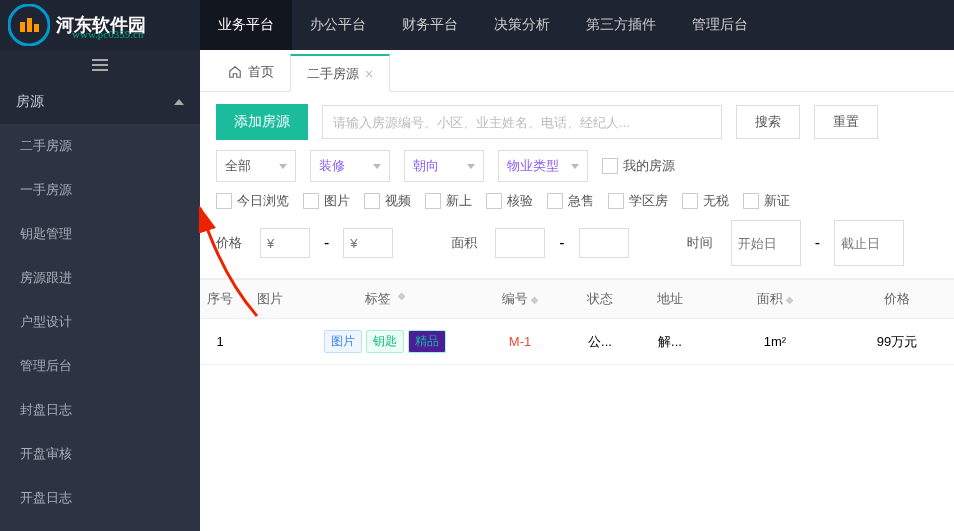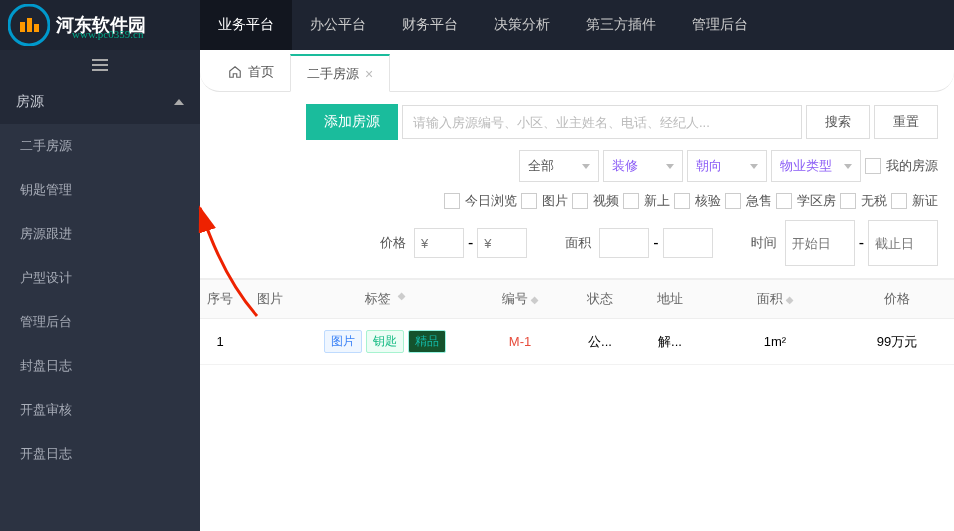--- a/index.html
+++ b/index.html
@@ -19,28 +19,28 @@
     .sidebar { width: 200px; background: #2c3342; color: #c8ccd4; }
     .sidebar-hamburger { height: 30px; display: flex; align-items: center; justify-content: center; cursor: pointer; background: #232937;}
     .hamburger-icon { width: 16px; height: 12px; display: flex; flex-direction: column; justify-content: space-between; }
     .hamburger-icon span { height: 2px; background: #aaa; display: block; }
     .sidebar-group { height: 44px; display: flex; align-items: center; justify-content: space-between; padding: 0 16px; font-size: 14px; cursor: pointer; background: #232937; }
     .chevron-up { width: 0; height: 0; border-left: 5px solid transparent; border-right: 5px solid transparent; border-bottom: 6px solid #aaa; }
     .sidebar-item { height: 44px; display: flex; align-items: center; padding-left: 20px; font-size: 13px; color: #a8adb8; cursor: pointer; }
     
     .content { flex: 1; background: #fff; display: flex; flex-direction: column; }
     
-    .tabs { height: 42px; border-bottom: 1px solid #e4e4e4; display: flex; align-items: flex-end; padding-left: 12px; border-radius: 20px; }
+    .tabs { height: 42px; border-bottom: 1px solid #e4e4e4; display: flex; align-items: flex-end; padding-left: 12px; }
     .tab { height: 38px; padding: 0 16px; display: flex; align-items: center; font-size: 13px; color: #555; cursor: pointer; gap: 6px; }
     .tab.active { border: 1px solid #e4e4e4; border-bottom: 1px solid #fff; border-top: 2px solid #1abc9c; margin-bottom: -1px; background: #fff; }
     .close-x { color: #bbb; font-size: 14px; cursor: pointer; }
     .home-icon { width: 14px; height: 14px; }
     
     .toolbar { padding: 12px 16px; display: flex; flex-direction: column; gap: 10px; border-bottom: 1px solid #eee; }
-    .toolbar-row { display: flex; align-items: center; gap: 4px; justify-content: flex-end; }
+    .toolbar-row { display: flex; align-items: center; gap: 14px; }
     .btn-primary { background: #1abc9c; color: #fff; border: none; height: 36px; padding: 0 18px; font-size: 14px; cursor: pointer; }
     .btn { background: #fff; border: 1px solid #ddd; height: 34px; padding: 0 18px; font-size: 13px; cursor: pointer; color: #555; }
     .search-input { flex: 1; max-width: 400px; height: 34px; border: 1px solid #ddd; padding: 0 10px; font-size: 13px; color: #333; }
     .search-input::placeholder { color: #bbb; }
     .select { height: 32px; border: 1px solid #ddd; padding: 0 8px; display: flex; align-items: center; justify-content: space-between; font-size: 13px; color: #555; cursor: pointer; background: #fff; min-width: 80px; gap: 12px; }
     .select.ph { color: #8b5cf6; }
     .caret-down { width: 0; height: 0; border-left: 4px solid transparent; border-right: 4px solid transparent; border-top: 5px solid #bbb; }
     .checkbox { width: 16px; height: 16px; border: 1px solid #ccc; display: inline-block; cursor: pointer; flex-shrink: 0; }
     .check-label { font-size: 13px; color: #555; display: flex; align-items: center; gap: 5px; cursor: pointer; }
     .price-input { width: 50px; height: 30px; border: 1px solid #ddd; padding: 0 6px; color: #bbb; font-size: 13px; }
@@ -55,21 +55,21 @@
     .col-img { width: 60px; }
     .col-tags { width: 170px; display: flex; gap: 4px; justify-content: center; }
     .col-code { width: 100px; color: #e74c3c; }
     .col-status { width: 60px; }
     .col-addr { width: 80px; }
     .col-area { width: 130px; }
     .col-price { width: 114px; }
     .tag { padding: 2px 6px; border-radius: 2px; font-size: 12px; border: 1px solid; }
     .tag-blue { color: #3b82f6; border-color: #bfdbfe; background: #eff6ff; }
     .tag-green { color: #10b981; border-color: #a7f3d0; background: #ecfdf5; }
-    .tag-teal { color: #14b8a6; border-color: #99f6e4; background: #14532d; }
+    .tag-teal { color: #14b8a6; border-color: #99f6e4; background: #4c1d95; }
     .sort-icon { color: #ccc; font-size: 10px; margin-left: 3px; }
     
     .arrow-annot { position: absolute; left: 172px; top: 196px; pointer-events: none; z-index: 10; }
   </style>
 </head>
 <body>
 
 <div class="topnav">
   <div class="logo-area">
     <svg class="logo-circle" viewBox="0 0 42 42">
@@ -97,20 +97,21 @@
           <span></span>
           <span></span>
         </span>
     </div>
     <div class="sidebar-group">
       <span>房源</span>
       <span class="chevron-up"></span>
     </div>
     <div id="sidebar-items">
         <div class="sidebar-item">二手房源</div>
+        <div class="sidebar-item">一手房源</div>
         <div class="sidebar-item">钥匙管理</div>
         <div class="sidebar-item">房源跟进</div>
         <div class="sidebar-item">户型设计</div>
         <div class="sidebar-item">管理后台</div>
         <div class="sidebar-item">封盘日志</div>
         <div class="sidebar-item">开盘审核</div>
         <div class="sidebar-item">开盘日志</div>
       </div>
   </div>
 

